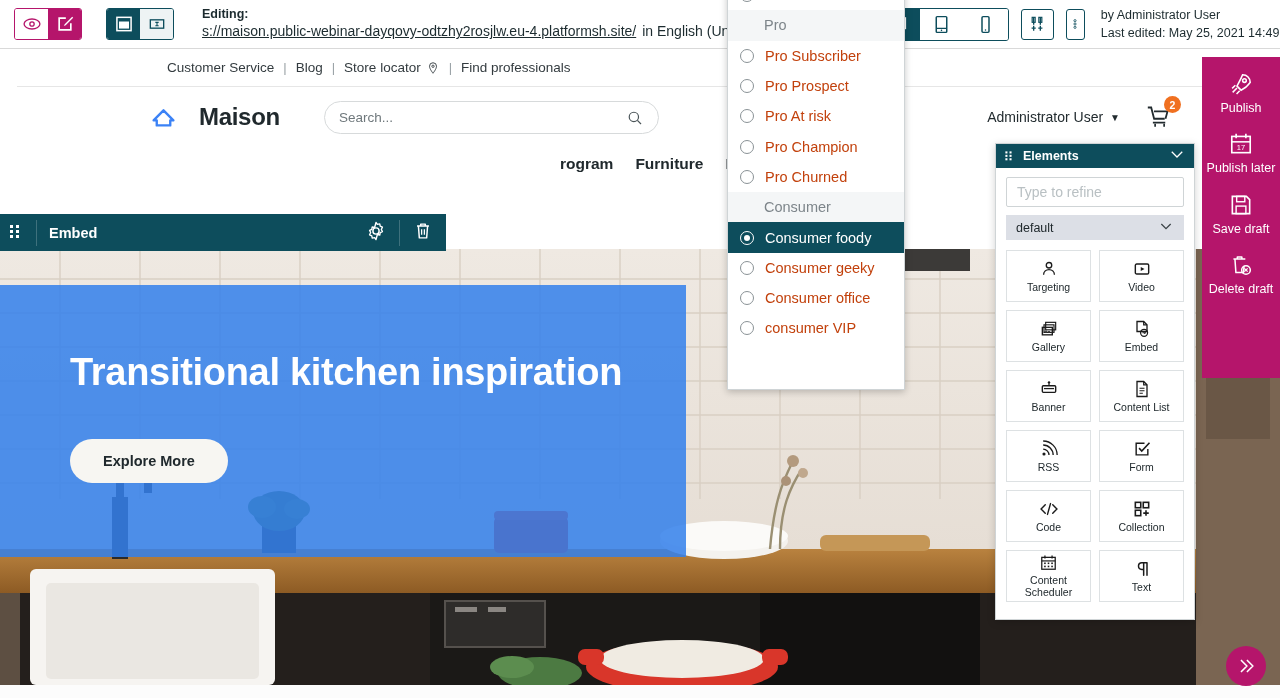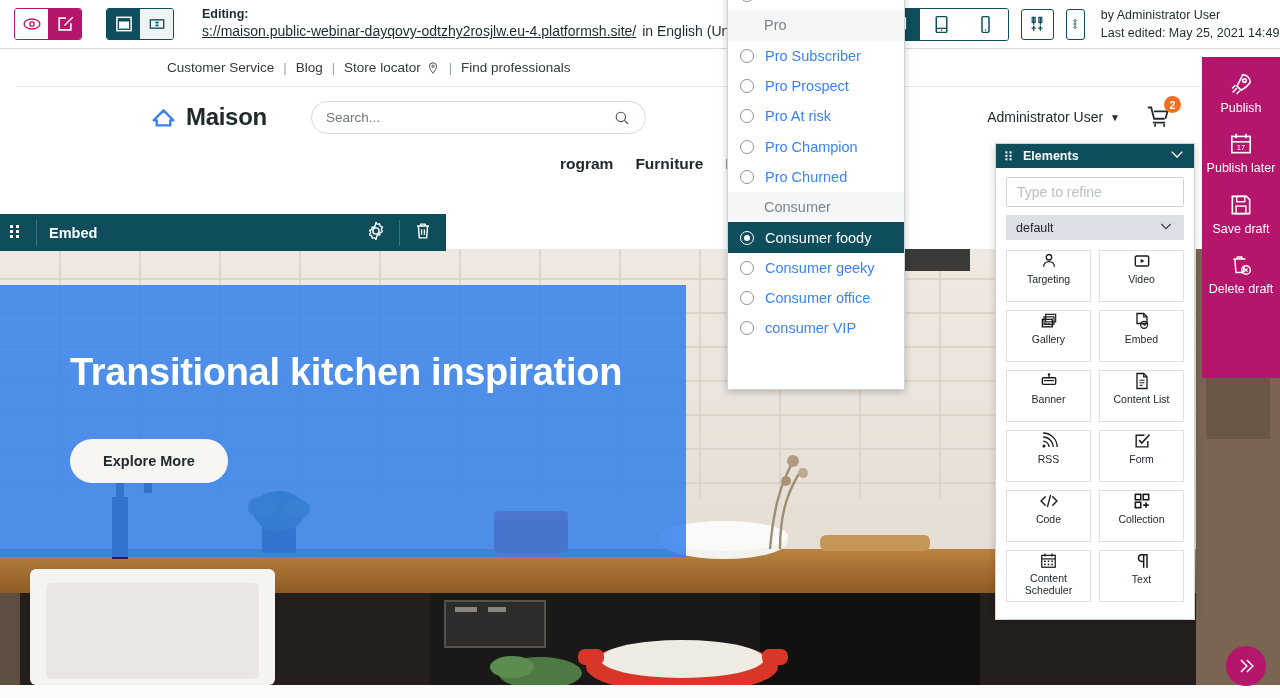--- a/index.html
+++ b/index.html
@@ -45,21 +45,21 @@
 
   
   .site { position:absolute; left:0; top:49px; width:1280px; height:649px; background:#fff; overflow:hidden; }
 
   .utility-bar { height:38px; border-bottom:1px solid #e6e6e6; display:flex; align-items:center; padding-left:150px;margin-left:17px; }
   .utility-bar a { font-size:13.5px; color:#333b3f; text-decoration:none; }
   .util-sep { color:#9aa2a6; margin:0 9px; font-size:13px; }
 
   .main-header { height:60px; display:flex; align-items:center; position:relative; }
   .brand { display:flex; align-items:center; margin-left:150px; }
-  .brand-name { font-size:24px; font-weight:bold; color:#20292d; letter-spacing:-0.3px; margin-left:9px; }
+  .brand-name { font-size:24px; font-weight:bold; color:#20292d; letter-spacing:-0.3px; margin-left:22px; }
   .search-box {
     margin-left:44px; width:335px; height:33px; border:1px solid #d7dadb; border-radius:17px;
     display:flex; align-items:center; padding:0 14px; position:relative;
   }
   .search-box .ph { font-size:13.5px; color:#6f787c; }
   .search-box .mag { position:absolute; right:14px; top:7px; }
   .acct { position:absolute; right:160px; display:flex; align-items:center; font-size:14px; color:#222b2f; }
   .caret { margin-left:7px; font-size:10px; }
   .cart { position:absolute; right:108px; top:16px; }
   .cart-badge {
@@ -94,21 +94,21 @@
   .embed-bar .label { color:#fff; font-size:14.5px; font-weight:bold; }
   .embed-bar .acts { margin-left:auto; display:flex; align-items:center; }
   .embed-bar .acts .vsep2 { width:1px; height:26px; background:#3e717d; margin:0 12px; }
   .embed-bar .acts .ic { cursor:pointer; }
 
   
   .seg-dropdown {
     position:absolute; left:727px; top:-21px; width:178px; height:411px; background:#fff;
     border:1px solid #cfd4d6; box-shadow:0 2px 7px rgba(0,0,0,0.22); z-index:60; overflow:hidden;
   }
-  .seg-row { height:30.3px; display:flex; align-items:center; padding-left:12px; font-size:14.5px; color:#3b82f6; cursor:pointer; }
+  .seg-row { height:30.3px; display:flex; align-items:center; padding-left:12px; font-size:14.5px; color:#c2410c; cursor:pointer; }
   .seg-row .radio {
     width:14px; height:14px; border:1.4px solid #8a9296; border-radius:50%; margin-right:11px; flex:none;
     display:flex; align-items:center; justify-content:center;
   }
   .seg-row.sel { background:#0d4d5c; color:#ffffff; }
   .seg-row.sel .radio { border-color:#ffffff; }
   .seg-row.sel .radio i { width:6px; height:6px; background:#fff; border-radius:50%; display:block; }
   .seg-group { height:30.3px; display:flex; align-items:center; padding-left:36px; background:#f4f6f7; font-size:14.5px; color:#7d858a; }
 
   
@@ -124,21 +124,21 @@
     display:flex; align-items:center; padding:0 10px; font-size:14px; color:#b9c0c3;
   }
   .ep-select {
     margin:8px 10px 0 10px; height:25px; background:#dcdfe6; display:flex; align-items:center;
     padding:0 10px; font-size:12.5px; color:#20292d; cursor:pointer;
   }
   .ep-select .chev { margin-left:auto; }
   .ep-grid { margin:10px 10px 0 10px; display:grid; grid-template-columns:1fr 1fr; gap:8px; }
   .ep-tile {
     height:52px; border:1px solid #dde1e3; background:#fff; display:flex; flex-direction:column;
-    align-items:center; justify-content:flex-start; cursor:pointer;
+    align-items:center; justify-content:center; cursor:pointer;
   }
   .ep-tile .lbl { font-size:10.5px; color:#20292d; margin-top:3px; text-align:center; line-height:1.12; }
   .ep-tile.tall { height:52px; }
 
   
   .rail {
     position:absolute; right:0; top:57px; width:78px; height:321px; background:#b5156b; z-index:40;
     display:flex; flex-direction:column; align-items:center; padding-top:14px;
   }
   .rail-item { width:78px; display:flex; flex-direction:column; align-items:center; margin-bottom:16px; cursor:pointer; }

